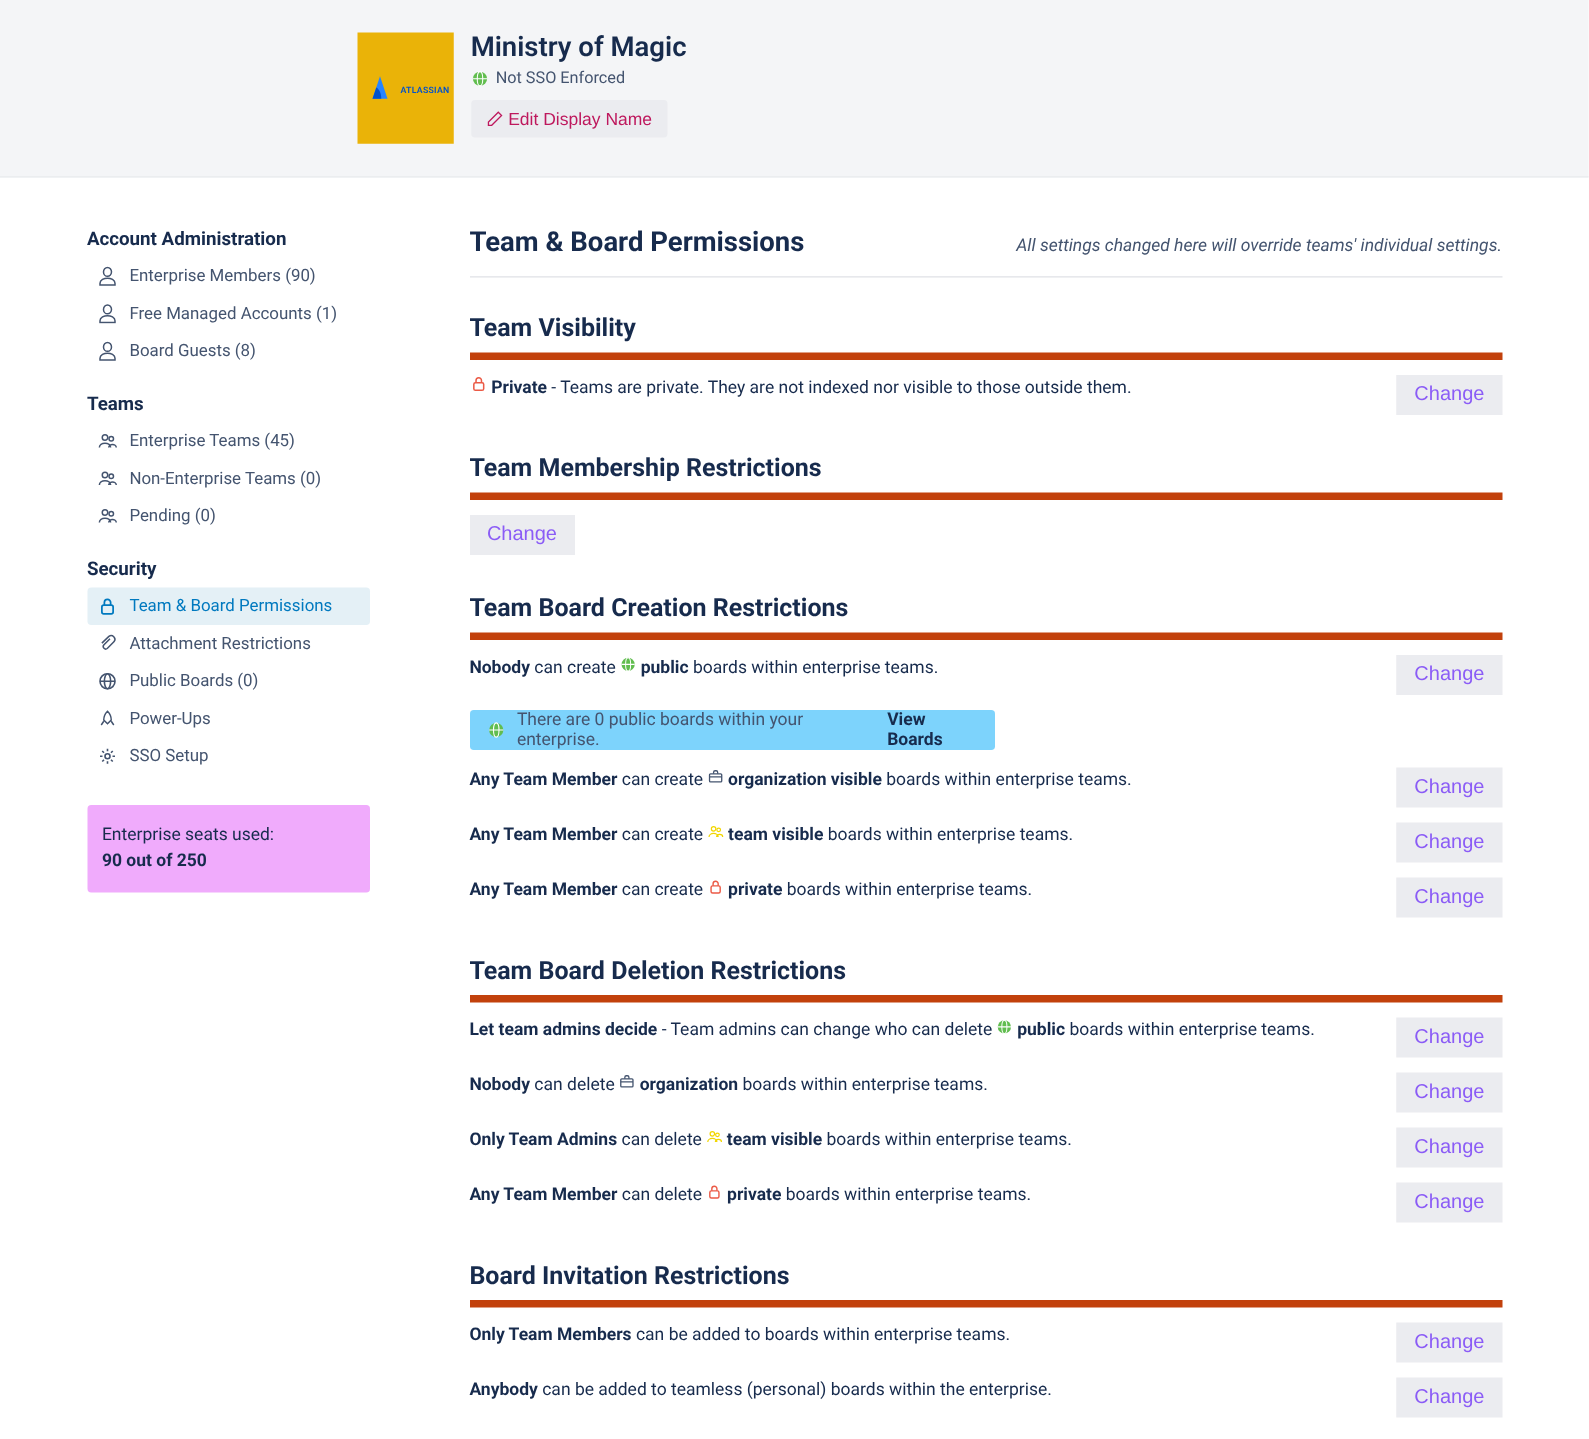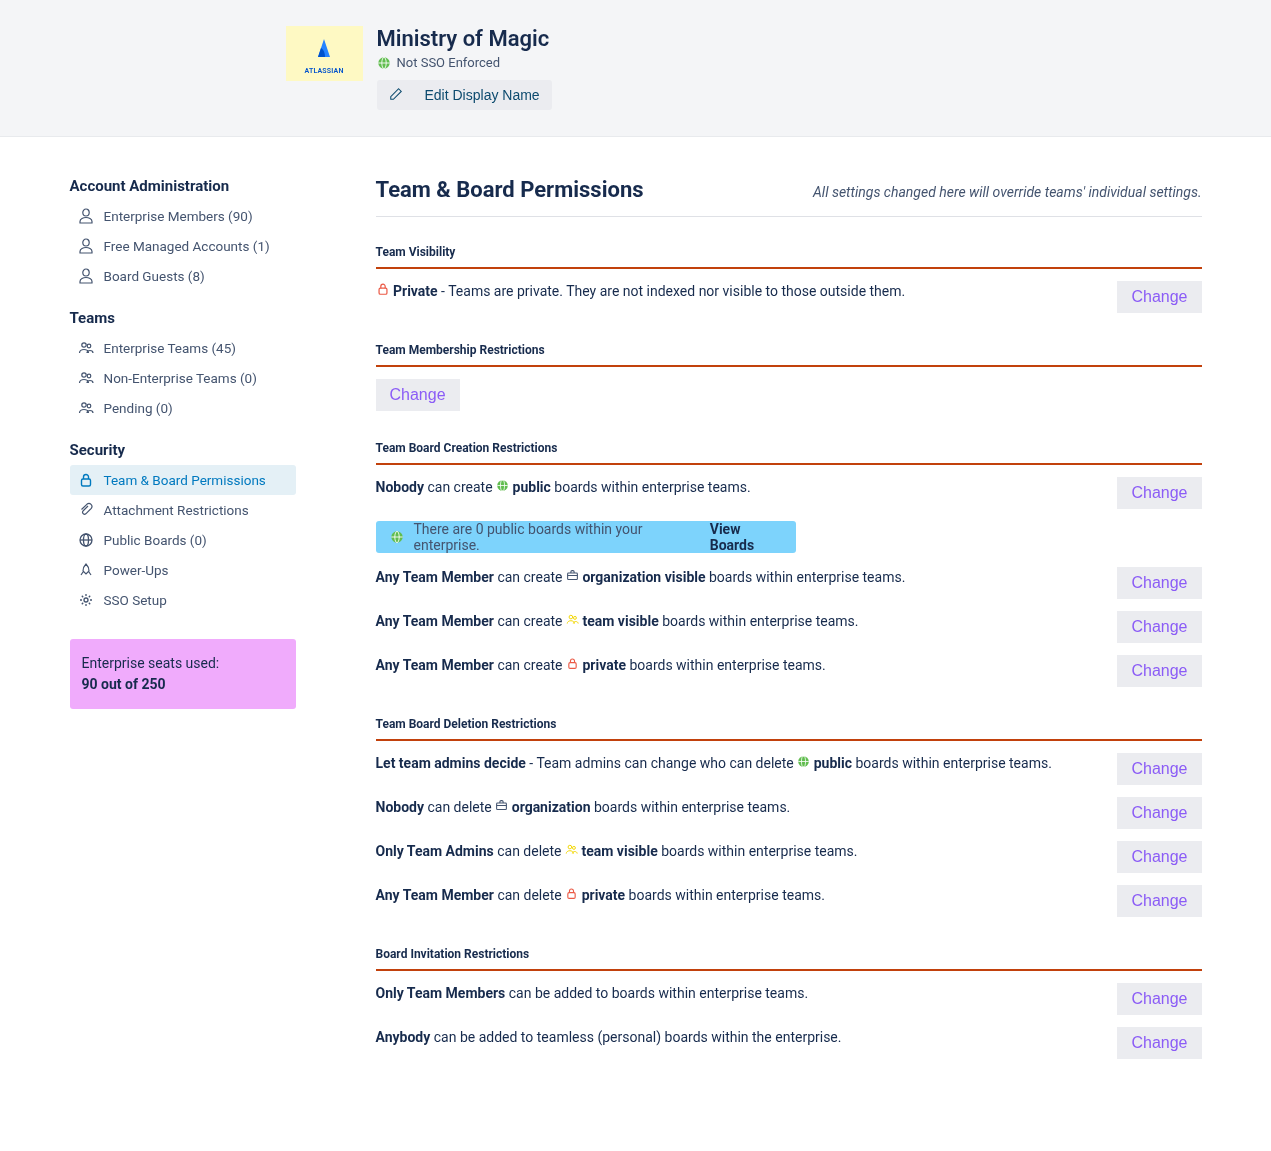--- a/index.html
+++ b/index.html
@@ -1,40 +1,40 @@
 <!DOCTYPE html>
 <html><head>
 <meta charset="utf-8">
 <style>
 * { box-sizing: border-box; margin: 0; padding: 0; }
 body { font-family: -apple-system, BlinkMacSystemFont, "Segoe UI", Roboto, Helvetica, Arial, sans-serif; color: #172b4d; background: #fff; font-size: 14px; }
 .header-band { background: #f4f5f7; padding: 26px 0 26px 0; border-bottom: 1px solid #e8eaed; }
 .header-inner { display: flex; align-items: flex-start; gap: 14px; max-width: 700px; margin: 0 auto; }
-.logo-tile { width: 77px; height: 55px; background: #fef9c3; display: flex; align-items: center; justify-content: center; flex-direction: column; }
+.logo-tile { width: 77px; height: 89px; background: #eab308; display: flex; align-items: center; justify-content: center; flex-direction: row; }
 .logo-tile svg { width: 32px; height: 32px; }
 .logo-word { font-size: 7px; color: #0052cc; margin-top: 2px; font-weight: 600; letter-spacing: 0.2px;}
 .org-title { font-size: 22px; font-weight: 600; color: #172b4d; }
 .sso-row { display: flex; align-items: center; gap: 6px; margin-top: 4px; font-size: 13px; color: #44546f; }
-.btn { background: #ebecf0; border: none; padding: 7px 12px; font-size: 14px; color: #0c4a6e; border-radius: 3px; cursor: pointer; display: inline-flex; align-items: flex-start; gap: 22px; }
+.btn { background: #ebecf0; border: none; padding: 7px 12px; font-size: 14px; color: #be185d; border-radius: 3px; cursor: pointer; display: inline-flex; align-items: center; gap: 4px; }
 .edit-btn { margin-top: 10px; }
 .page-wrap { display: flex; padding: 40px 24px 40px 24px; gap: 80px; max-width: 1180px; margin: 0 auto; }
 .sidebar { width: 226px; flex-shrink: 0; }
 .sidebar h3 { font-size: 15px; font-weight: 700; color: #172b4d; margin-bottom: 6px; margin-top: 18px; }
 .sidebar h3:first-child { margin-top: 0; }
 .nav-item { display: flex; align-items: center; gap: 10px; padding: 7px 8px; color: #44546f; font-size: 13.5px; border-radius: 3px; cursor: pointer; }
 .nav-item.active { background: #e4f0f6; color: #0079bf; }
 .nav-item .ic { width: 16px; height: 16px; display: flex; align-items: center; justify-content: center; flex-shrink: 0; }
 .seats-box { background: #f0abfc; padding: 14px 12px; border-radius: 3px; margin-top: 24px; font-size: 14px; line-height: 1.5; }
 .seats-box .bold { font-weight: 700; }
 .main { flex: 1; min-width: 0; }
 .page-head { display: flex; justify-content: space-between; align-items: baseline; border-bottom: 1px solid #dfe1e6; padding-bottom: 14px; margin-bottom: 28px; gap: 20px; }
 .page-head h1 { font-size: 22px; font-weight: 700; }
 .page-head .sub { font-style: italic; font-size: 14px; color: #44546f; text-align: right;}
 .section { margin-bottom: 30px; }
-.section h2 { font-size: 12px; font-weight: 700; border-bottom: 2px solid #c2410c; padding-bottom: 8px; margin-bottom: 12px; }
+.section h2 { font-size: 20px; font-weight: 700; border-bottom: 6px solid #c2410c; padding-bottom: 8px; margin-bottom: 12px; }
 .row { display: flex; justify-content: space-between; align-items: flex-start; gap: 20px; margin-bottom: 12px; }
 .row .text { flex: 1; line-height: 1.5; }
 .row .text b { font-weight: 700; }
 .change-btn { background: #ebecf0; border: none; padding: 7px 14px; font-size: 16px; color: #8b5cf6; border-radius: 0; cursor: pointer; flex-shrink: 0; }
 .info-banner { background: #7dd3fc; padding: 0 14px; border-radius: 3px; display: flex; align-items: center; gap: 10px; margin-bottom: 14px; color: #44546f; font-size: 14px; max-width: 420px;}
 .info-banner a { font-weight: 700; color: #172b4d; text-decoration: none; cursor: pointer; }
 ul.domain-list { list-style: disc; margin-left: 24px; margin-top: 6px; }
 ul.domain-list li { font-weight: 700; }
 .blur { filter: blur(3px); }
 .ic-globe { color: #61bd4f; }

